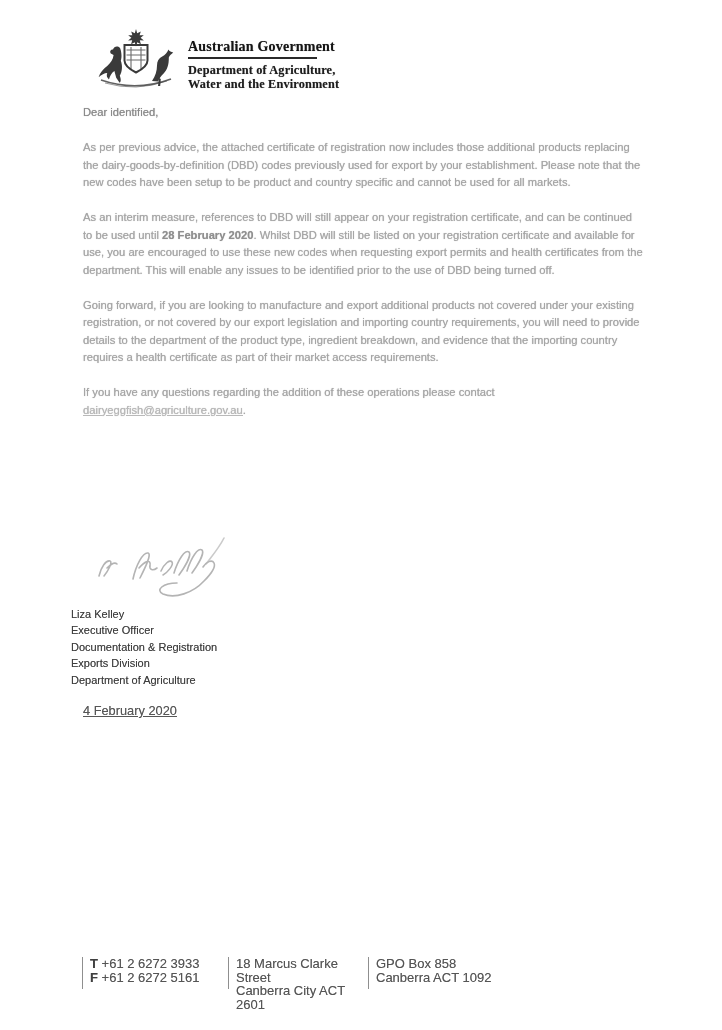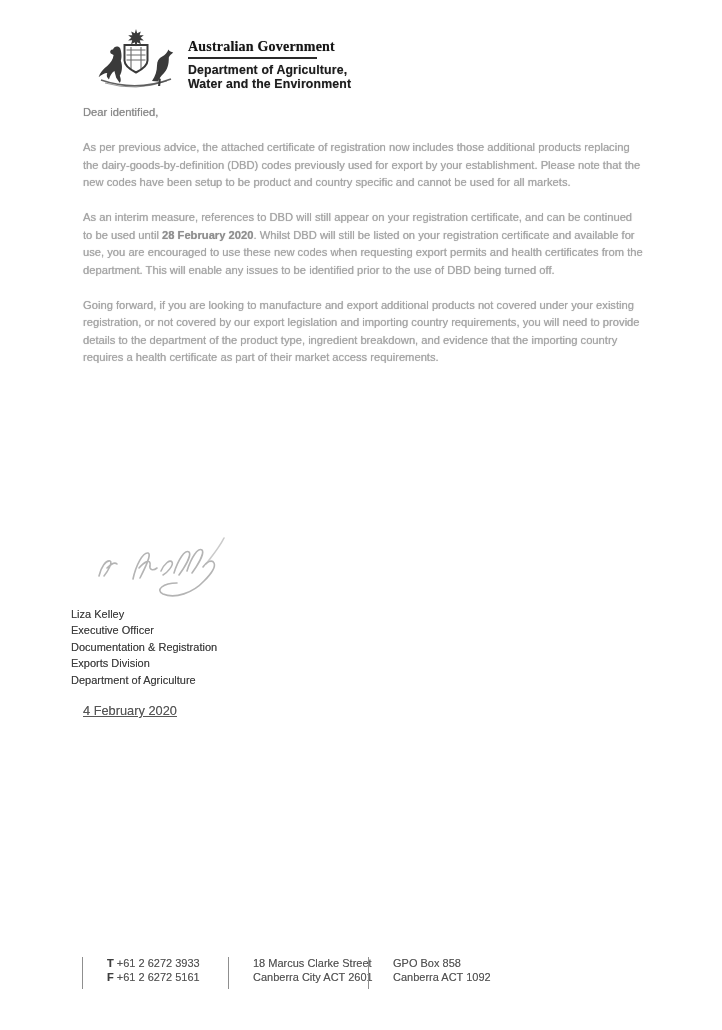--- a/index.html
+++ b/index.html
@@ -16,21 +16,21 @@
   .gov-header{position:absolute;left:93px;top:28px;display:flex;align-items:flex-start;}
   .crest{width:86px;height:60px;flex:0 0 auto;}
   .header-text{margin-left:9px;padding-top:11px;color:#1b1b1b;}
   .gov-title{
     font-family:"Liberation Serif", serif;
     font-weight:bold;font-size:14px;line-height:15px;letter-spacing:.2px;
     color:#151515;text-shadow:0 0 .7px rgba(30,30,30,.55);
   }
   .gov-rule{width:129px;height:1.6px;background:#2a2a2a;margin:3px 0 4px 0;}
   .dept-title{
-    font-family:Liberation Sans, sans-serif;
+    font-family:Liberation Serif, serif;
     font-weight:bold;font-size:12.3px;line-height:14.5px;letter-spacing:.15px;
     color:#1d1d1d;text-shadow:0 0 .7px rgba(30,30,30,.5);
   }
   
   .letter{
     position:absolute;left:83px;top:104px;width:560px;
     font-size:11.2px;line-height:17.5px;
     color:#a6a6a6;
     text-shadow:0 0 .8px rgba(160,160,160,.9);
   }
@@ -51,22 +51,22 @@
     position:absolute;left:83px;top:703px;
     font-size:12.8px;color:#565656;
     text-shadow:0 0 .6px rgba(80,80,80,.6);
     text-decoration:underline;
   }
   
   .footer{position:absolute;left:0;top:957px;width:722px;height:36px;}
   .footer-col{
     position:absolute;top:0;height:32px;
     border-left:1.4px solid #8f8f8f;
-    padding-left:24px;
-    font-size:11px;line-height:13.5px;color:#555555;
+    padding-left:7px;
+    font-size:13px;line-height:13.5px;color:#555555;
     text-shadow:0 0 .5px rgba(90,90,90,.6);
   }
   .footer-col .b{font-weight:bold;color:#3f3f3f;}
   .fc1{left:82px;width:138px;}
   .fc2{left:228px;width:132px;}
   .fc3{left:368px;width:132px;}
   .fc4{left:508px;width:150px;}
 </style>
 </head>
 <body>
@@ -97,20 +97,21 @@
       <div class="dept-title">Department of Agriculture,</div>
       <div class="dept-title">Water and the Environment</div>
     </div>
   </div>
 
   <div class="letter">
     <p class="salutation">Dear identified,</p>
     <p><span>As per previous advice, the attached certificate of registration now includes those additional products replacing the dairy-goods-by-definition (DBD) codes previously used for export by your establishment. Please note that the new codes have been setup to be product and country specific and cannot be used for all markets.</span></p>
     <p><span>As an interim measure, references to DBD will still appear on your registration certificate, and can be continued to be used until </span><span class="bold-date">28 February 2020</span><span>. Whilst DBD will still be listed on your registration certificate and available for use, you are encouraged to use these new codes when requesting export permits and health certificates from the department. This will enable any issues to be identified prior to the use of DBD being turned off.</span></p>
     <p><span>Going forward, if you are looking to manufacture and export additional products not covered under your existing registration, or not covered by our export legislation and importing country requirements, you will need to provide details to the department of the product type, ingredient breakdown, and evidence that the importing country requires a health certificate as part of their market access requirements.</span></p>
+    <p><span>If you have any questions regarding the addition of these operations please contact </span><a class="email-link" href="#">dairyeggfish@agriculture.gov.au</a><span>.</span></p>
   </div>
 
   <svg class="signature-img" viewBox="0 0 165 85" aria-hidden="true">
     <g fill="none" stroke="#b4b4b4" stroke-width="1.6" stroke-linecap="round" stroke-linejoin="round">
       <path d="M13,56 c2,-9 7,-16 11,-15 c3,1 -2,10 -6,15 m3,-8 c4,-4 8,-6 10,-4"></path>
       <path d="M47,59 c3,-14 10,-27 15,-26 c4,1 -3,15 -8,25 m-1,-10 c6,-7 12,-9 11,-3 c-1,5 3,6 7,3"></path>
       <path d="M75,51 c3,-7 9,-12 11,-9 c2,3 -5,11 -9,13"></path>
       <path d="M88,53 c4,-13 11,-24 15,-21 c3,3 -5,16 -10,23"></path>
       <path d="M101,51 c4,-13 11,-24 15,-21 c3,3 -5,16 -10,23"></path>
       <path d="M117,47 c3,-5 9,-8 11,-4 c2,4 -4,12 -10,18 c-11,12 -29,18 -41,13 c-8,-4 0,-11 14,-11"></path>

